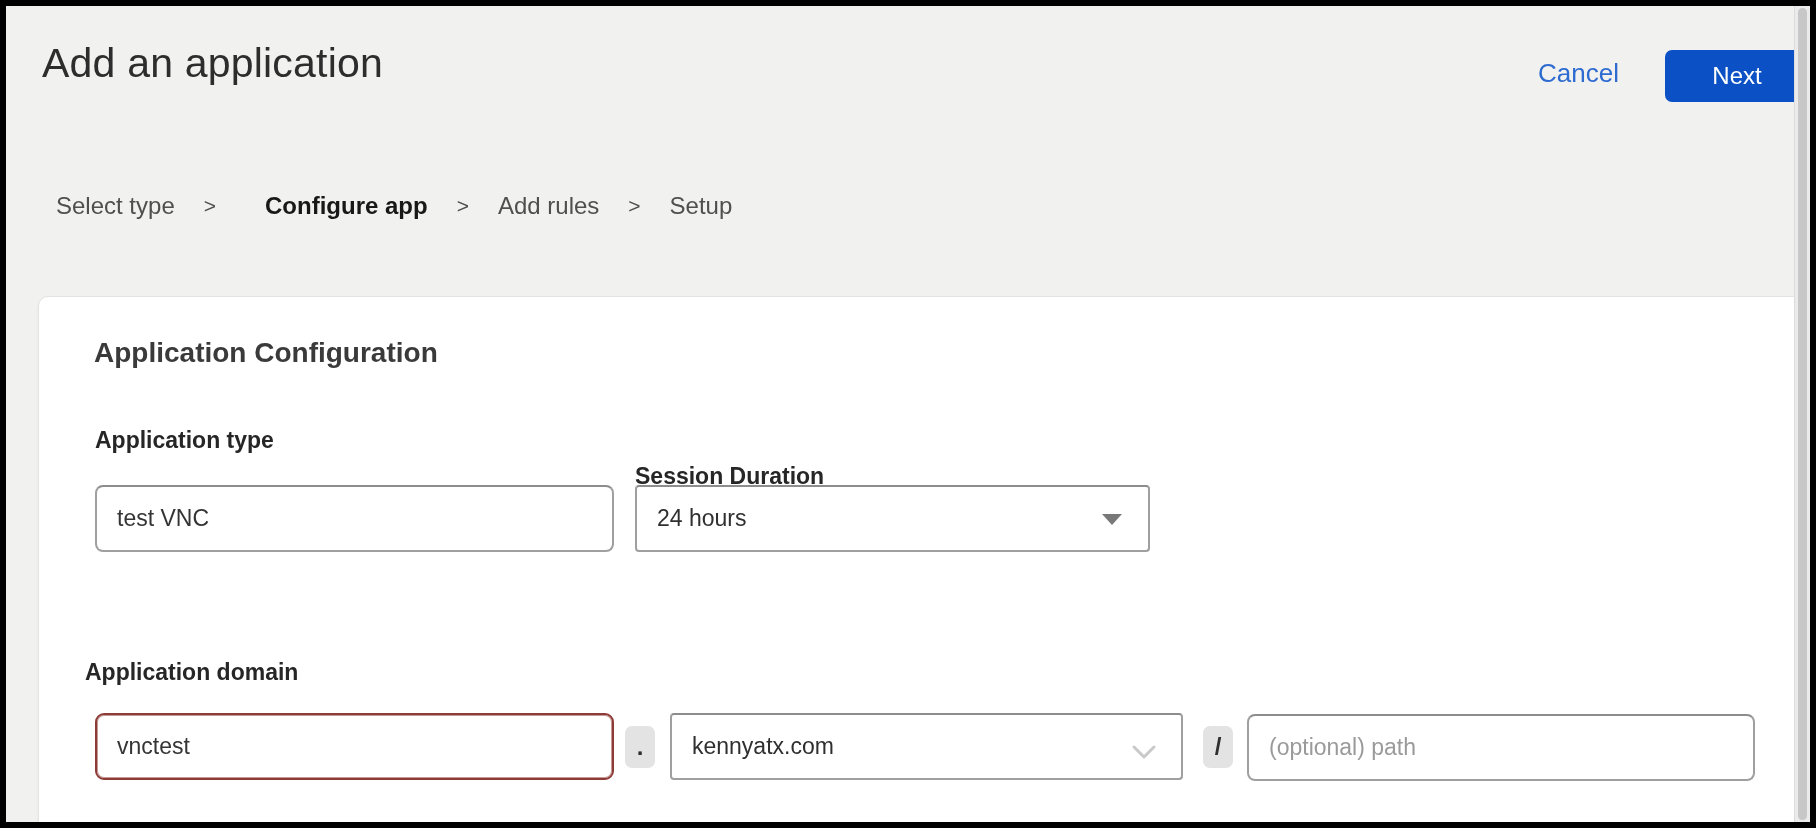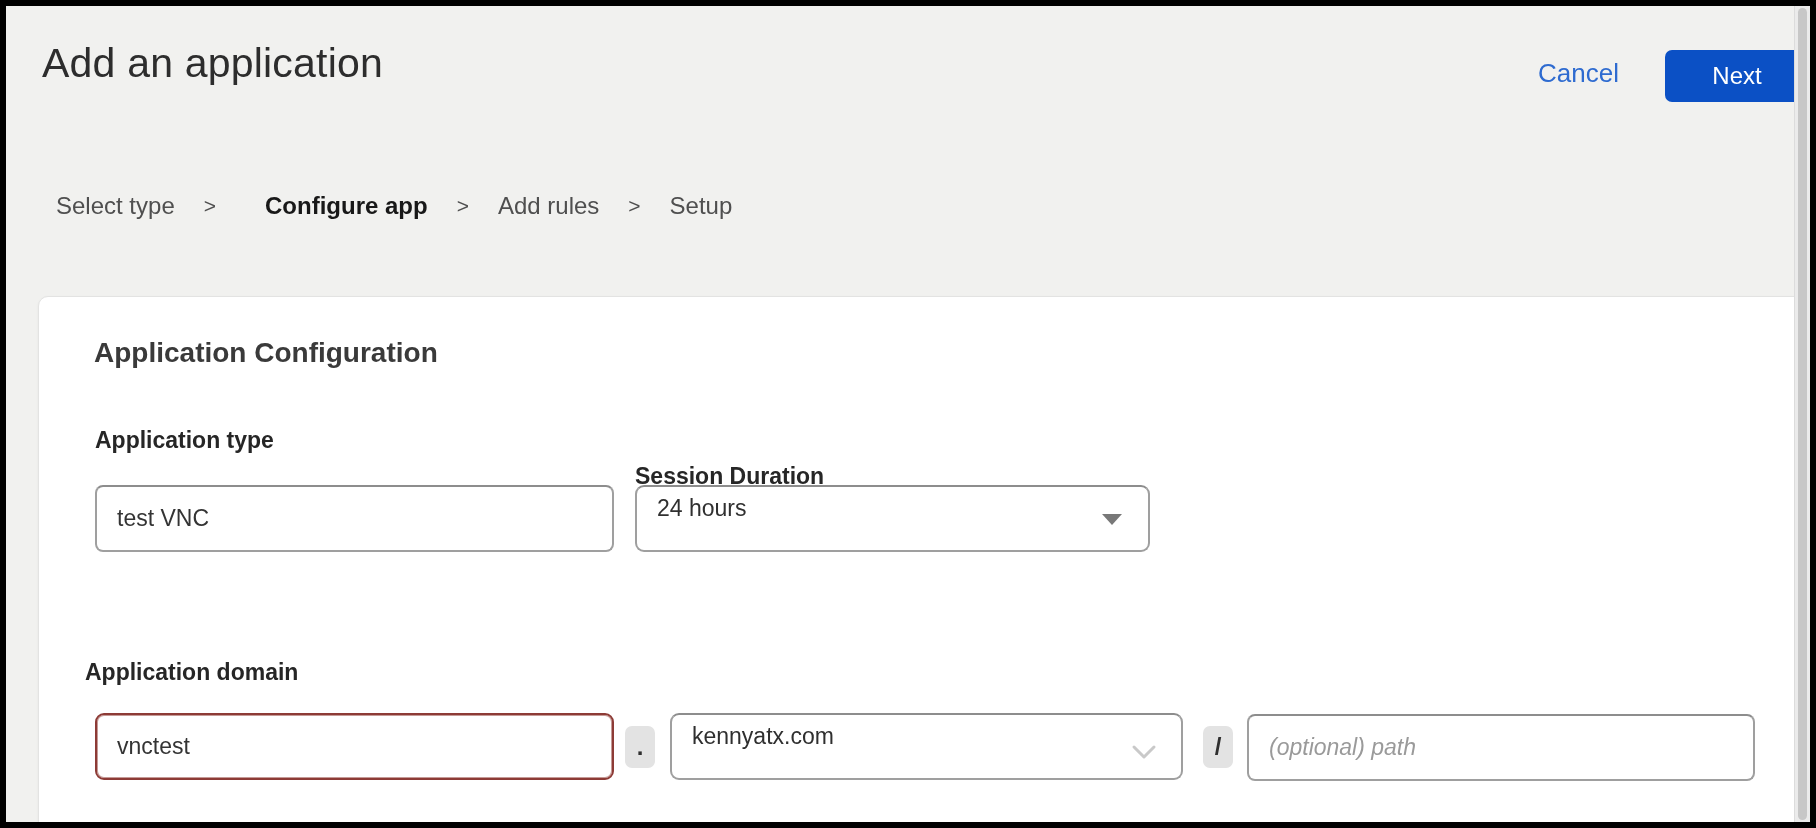--- a/index.html
+++ b/index.html
@@ -61,23 +61,23 @@
     border:2px solid #9f9f9f; border-top-color:#8d8d8d; border-radius:8px;
     background:#fff; font-family:inherit;
     font-size:23px; color:#343434; padding:12px 20px; outline:none;
   }
   .txt-input::placeholder { color:#9a9a9a; opacity:1; }
 
   .inp-name { left:56px; top:188px; width:519px; }
 
   .select-box {
     position:absolute; height:67px;
-    border:2px solid #9f9f9f; border-top-color:#8d8d8d; border-radius:9px;
+    border:2px solid #9f9f9f; border-top-color:#8d8d8d; border-radius:4px;
     background:#fff; cursor:pointer;
-    display:flex; align-items:flex-start; padding:8px 20px;
+    display:flex; align-items:center; padding:8px 20px;
     font-size:23px; color:#303030;
   }
   .sel-session { left:596px; top:188px; width:515px; }
   .caret-fill {
     position:absolute; right:26px; top:50%; margin-top:-5px;
     width:0; height:0;
     border-left:10px solid transparent; border-right:10px solid transparent;
     border-top:11px solid #787878;
   }
 
@@ -91,21 +91,21 @@
   .sep-chip {
     position:absolute; top:13px; width:30px; height:42px;
     background:#e3e3e3; border-radius:7px;
     display:flex; align-items:center; justify-content:center;
     font-size:24px; font-weight:600; color:#2f2f2f;
   }
   .chip-dot   { left:530px; }
   .chip-slash { left:1108px; }
   .sel-domain { left:575px; top:0; width:513px; color:#2f2f2f; }
   .chevron-light { position:absolute; right:24px; top:50%; margin-top:-8px; }
-  .inp-path { left:1152px; top:1px; width:508px;font-style:italic; }
+  .inp-path { left:1152px; top:1px; width:508px; }
 
   
   .scrollbar-track {
     position:absolute; right:0; top:0; width:16px; height:100%;
     background:#ebebeb; border-left:1px solid #dcdcdc;
   }
   .scrollbar-thumb {
     position:absolute; left:3px; right:3px; top:2px; bottom:2px;
     background:#c7c7c7; border-radius:6px;
   }

